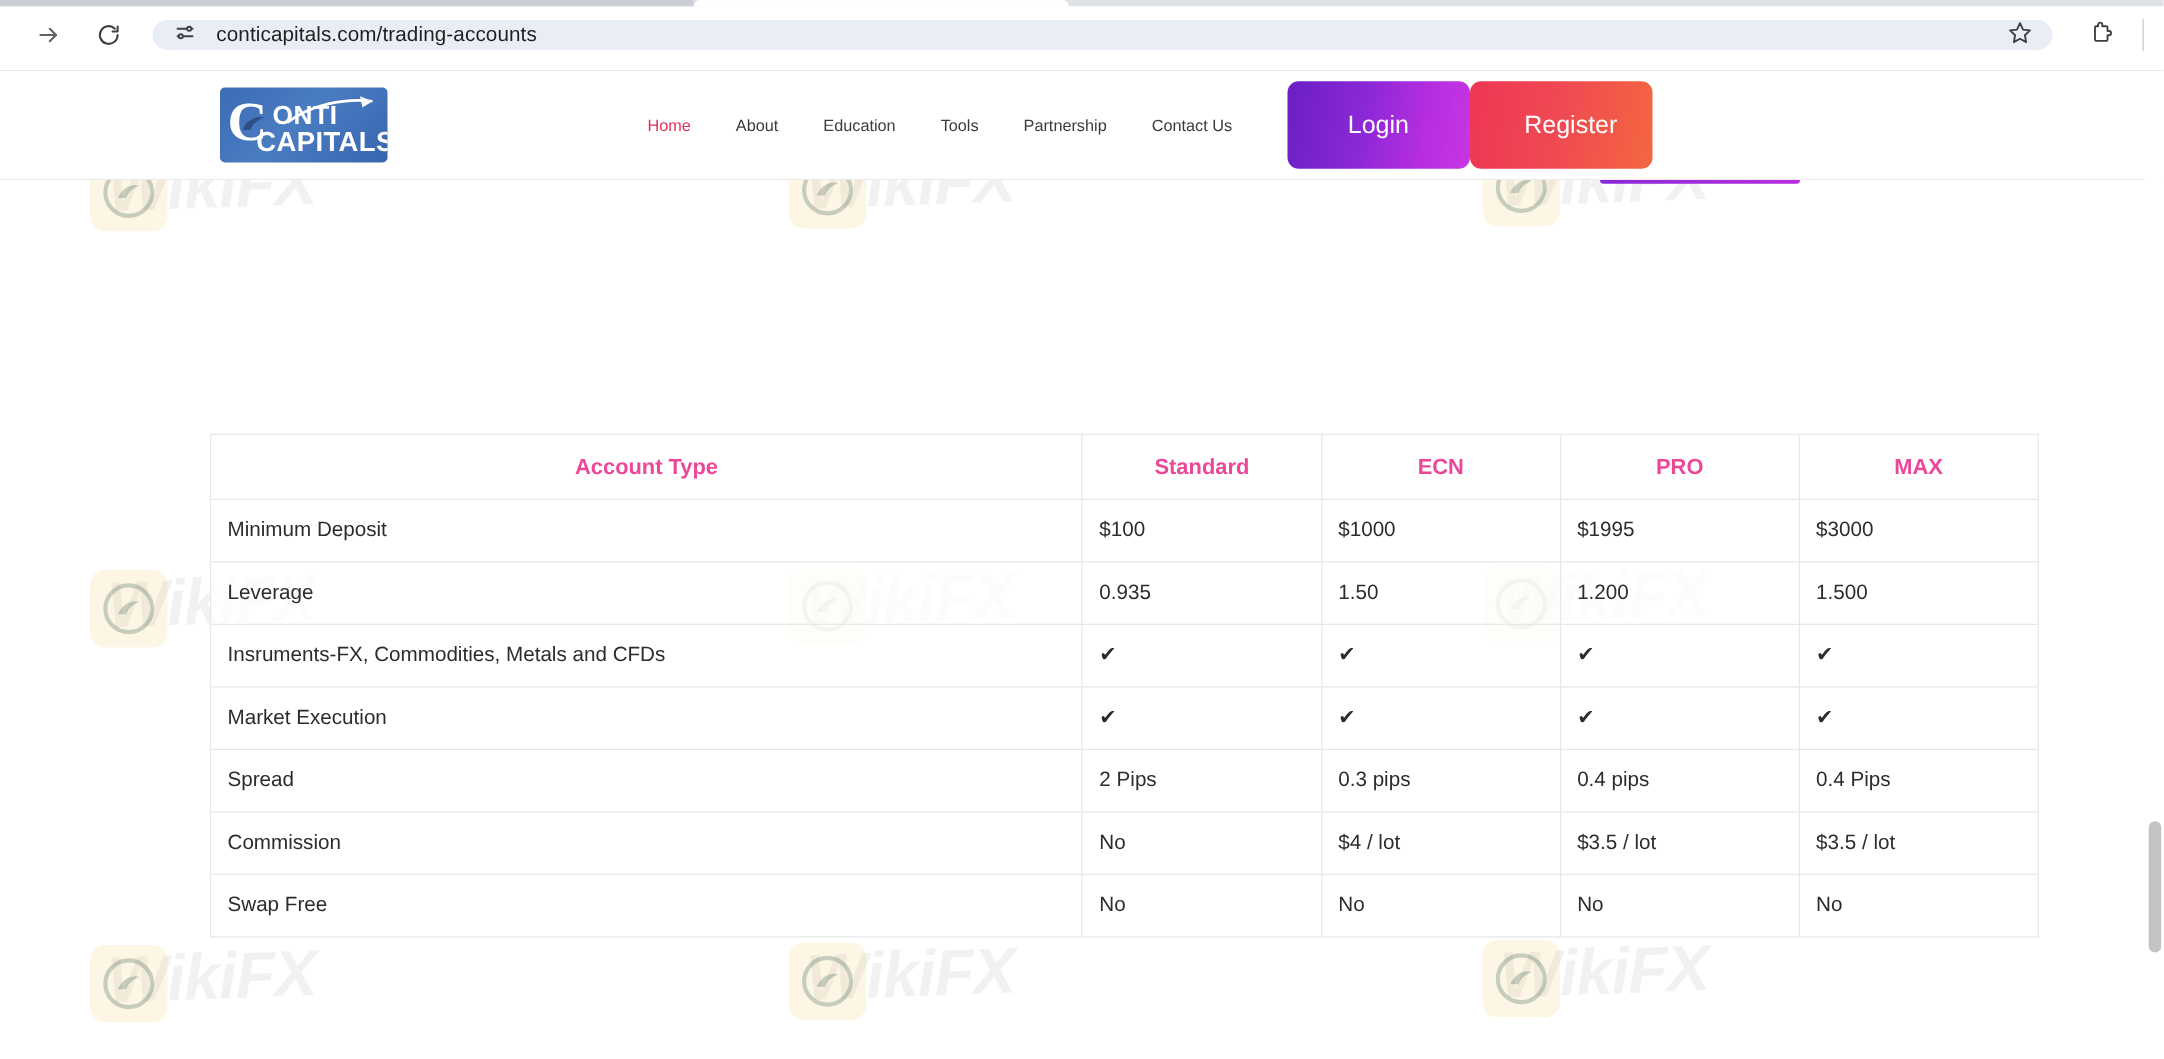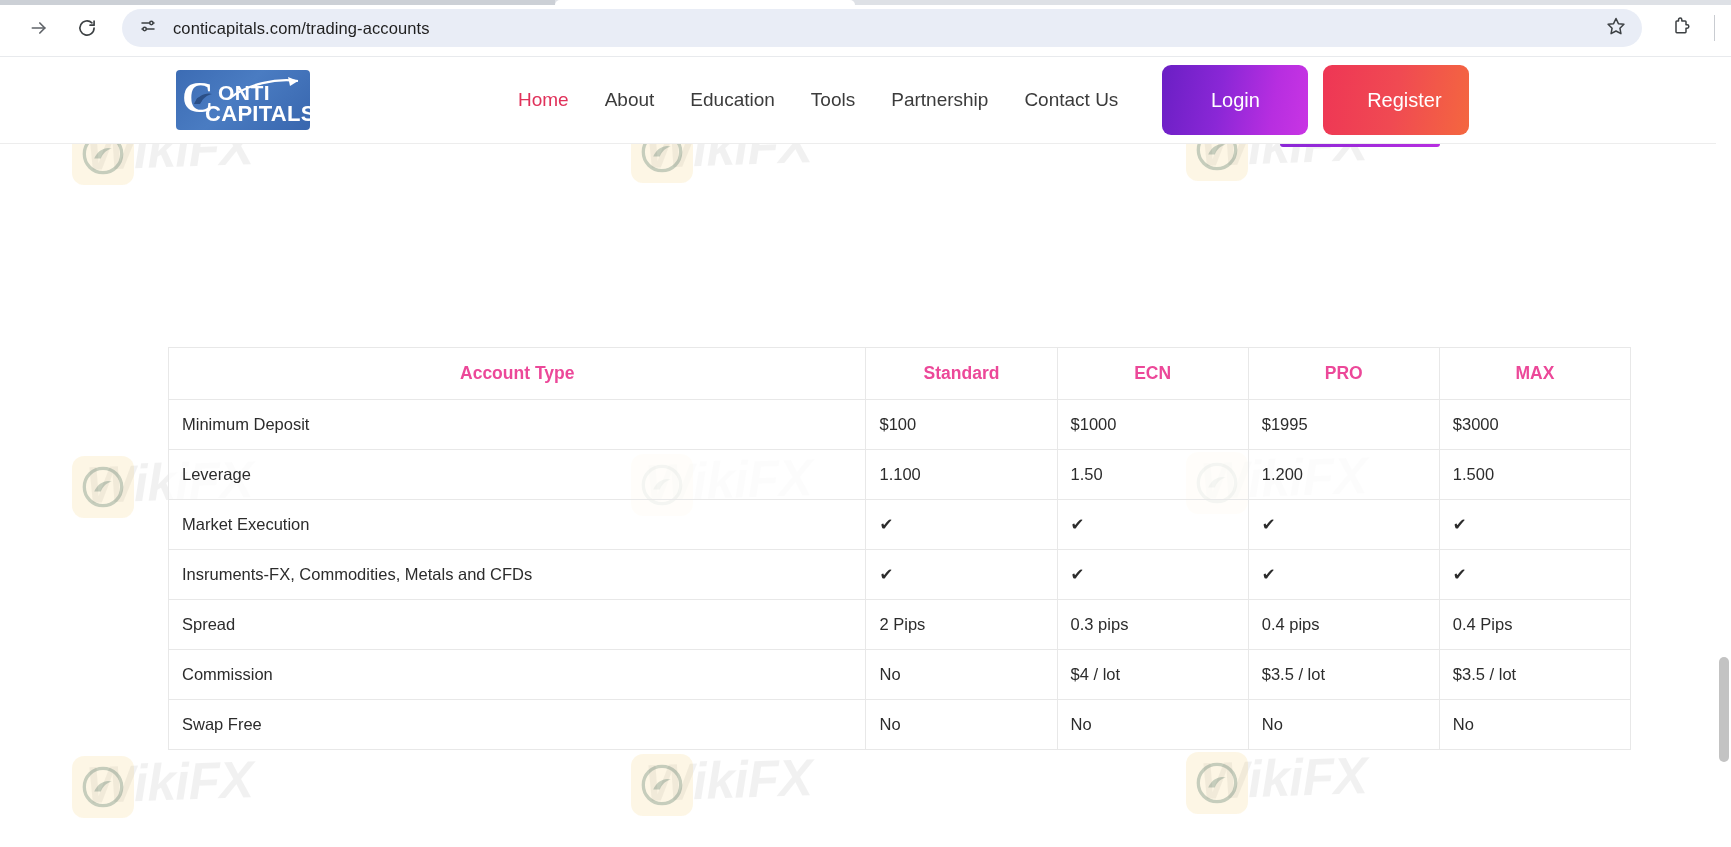--- a/index.html
+++ b/index.html
@@ -52,21 +52,21 @@
     justify-content: center;
     cursor: pointer;
     flex: 0 0 auto;
   }
   .nav-btn svg { display: block; }
   .nav-btn.back { margin-left: 6px; }
   .nav-btn.reload { margin-left: 8px; margin-right: 14px; }
 
   .omnibox {
     flex: 1 1 auto;
-    height: 38px;
+    height: 24px;
     background: #e9edf6;
     border-radius: 19px;
     display: flex;
     align-items: center;
     padding: 0 6px 0 12px;
     min-width: 0;
     position: relative;
   }
   .site-info {
     width: 28px; height: 28px;
@@ -204,33 +204,33 @@
   }
 
   .main-nav {
     display: flex;
     align-items: center;
     gap: 36px;
     margin-left: 208px;
     flex: 0 0 auto;
   }
   .nav-link {
-    font-size: 19px;
+    font-size: 13px;
     color: #3b3b3b;
     text-decoration: none;
     cursor: pointer;
     white-space: nowrap;
   }
   .nav-link.active { color: #e0315a; }
 
   .auth-buttons {
     display: flex;
     align-items: center;
     margin-left: 44px;
-    gap: 15px;
+    gap: 0;
     flex: 0 0 auto;
   }
   .btn-auth {
     width: 146px;
     height: 70px;
     border: none;
     border-radius: 9px;
     color: #ffffff;
     font-size: 20px;
     font-family: "Liberation Sans", sans-serif;
@@ -502,34 +502,34 @@
       <tbody>
         <tr>
           <td class="label-cell">Minimum Deposit</td>
           <td>$100</td>
           <td>$1000</td>
           <td>$1995</td>
           <td>$3000</td>
         </tr>
         <tr>
           <td class="label-cell">Leverage</td>
-          <td>1.100</td>
+          <td>0.935</td>
           <td>1.50</td>
           <td>1.200</td>
           <td>1.500</td>
         </tr>
         <tr>
+          <td class="label-cell">Insruments-FX, Commodities, Metals and CFDs</td>
+          <td class="check">✔</td>
+          <td class="check">✔</td>
+          <td class="check">✔</td>
+          <td class="check">✔</td>
+        </tr>
+        <tr>
           <td class="label-cell">Market Execution</td>
-          <td class="check">✔</td>
-          <td class="check">✔</td>
-          <td class="check">✔</td>
-          <td class="check">✔</td>
-        </tr>
-        <tr>
-          <td class="label-cell">Insruments-FX, Commodities, Metals and CFDs</td>
           <td class="check">✔</td>
           <td class="check">✔</td>
           <td class="check">✔</td>
           <td class="check">✔</td>
         </tr>
         <tr>
           <td class="label-cell">Spread</td>
           <td>2 Pips</td>
           <td>0.3 pips</td>
           <td>0.4 pips</td>

